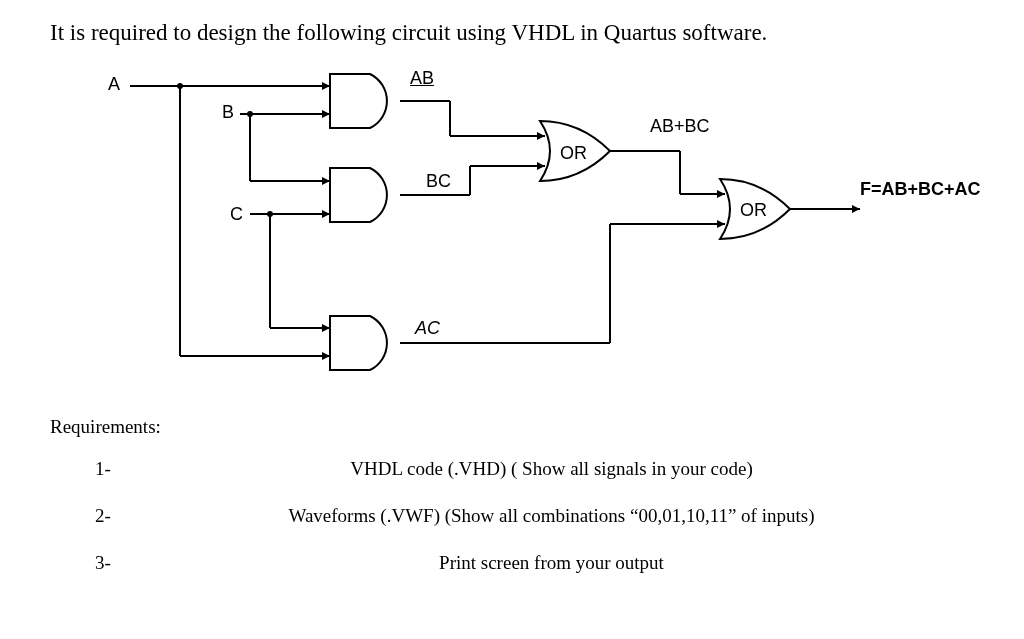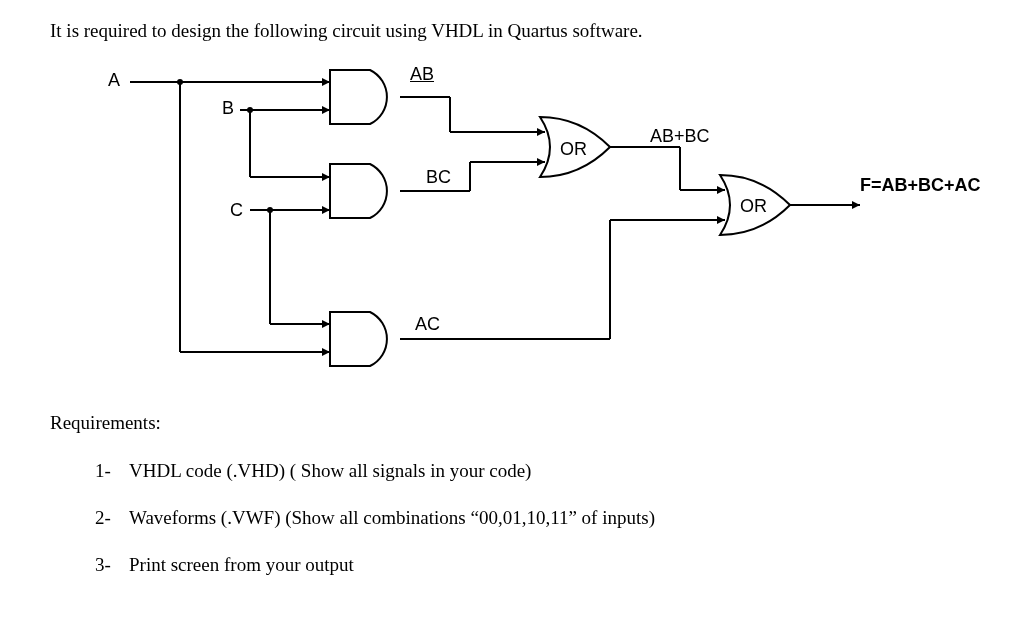--- a/index.html
+++ b/index.html
@@ -9,56 +9,57 @@
     }
     body {
       font-family: "Times New Roman", serif;
       font-size: 18px;
       background: #fff;
       padding: 20px 50px;
       color: #000;
     }
     .intro-text {
       margin-bottom: 20px;
-      font-size: 19px;
+      font-size: 23px;
     }
     .circuit-container {
       position: relative;
       width: 900px;
       height: 330px;
       margin: 10px 0 20px 20px;
     }
     .circuit-svg {
       width: 100%;
       height: 100%;
     }
     .label {
       position: absolute;
       font-family: Arial, sans-serif;
       font-size: 18px;
       color: #000;
     }
     .requirements-heading {
       font-size: 19px;
-      margin-bottom: 26px;
+      margin-bottom: 20px;
     }
     .requirements-list {
       padding-left: 45px;
       font-size: 19px;
     }
     .req-item {
       margin-bottom: 25px;
       display: flex;
     }
     .req-num {
       margin-right: 10px;
       min-width: 24px;
     }
     .req-text {
       flex: 1;
+      text-align: center;
     }
   </style>
 </head>
 <body>
 
 <div class="intro-text">It is required to design the following circuit using VHDL in Quartus software.</div>
 
 <div class="circuit-container">
   <svg class="circuit-svg" viewBox="0 0 900 330">
 
@@ -120,24 +121,24 @@
     <circle cx="180" cy="48" r="3" fill="#000"></circle>
     <circle cx="200" cy="148" r="3" fill="#000"></circle>
   </svg>
 
   <div class="label" style="left:38px; top:8px;">A</div>
   <div class="label" style="left:152px; top:36px;">B</div>
   <div class="label" style="left:160px; top:138px;">C</div>
 
   <div class="label" style="left:340px; top:2px;text-decoration:underline;">AB</div>
   <div class="label" style="left:356px; top:105px;">BC</div>
-  <div class="label" style="left:345px; top:252px;">AC</div>
+  <div class="label" style="left:345px; top:252px;font-style:italic;">AC</div>
 
   <div class="label" style="left:490px; top:77px;">OR</div>
-  <div class="label" style="left:580px; top:64px;">AB+BC</div>
+  <div class="label" style="left:580px; top:50px;">AB+BC</div>
 
   <div class="label" style="left:670px; top:134px;">OR</div>
   <div class="label" style="left:790px; top:113px;font-weight:bold;">F=AB+BC+AC</div>
 </div>
 
 <div class="requirements-heading">Requirements:</div>
 
 <div class="requirements-list">
   <div class="req-item">
     <span class="req-num">1-</span>

